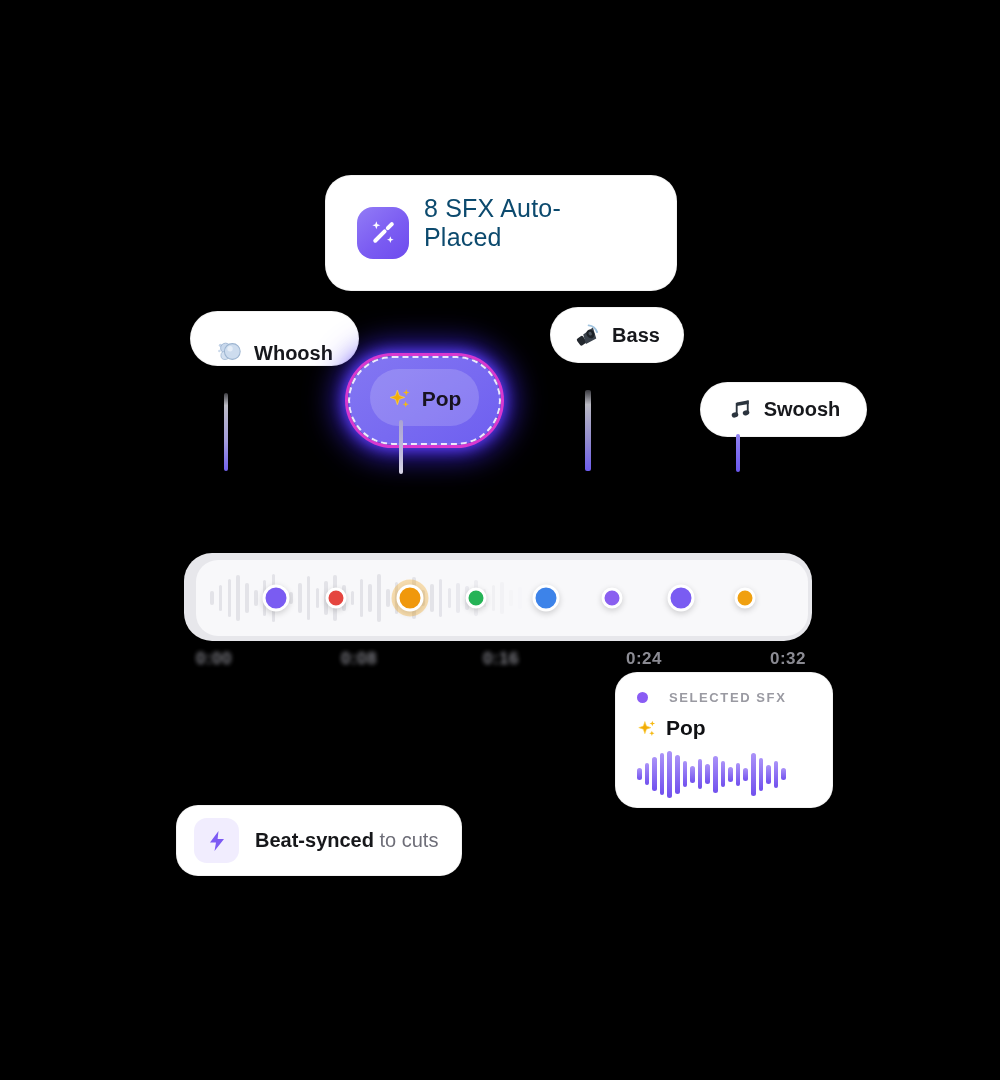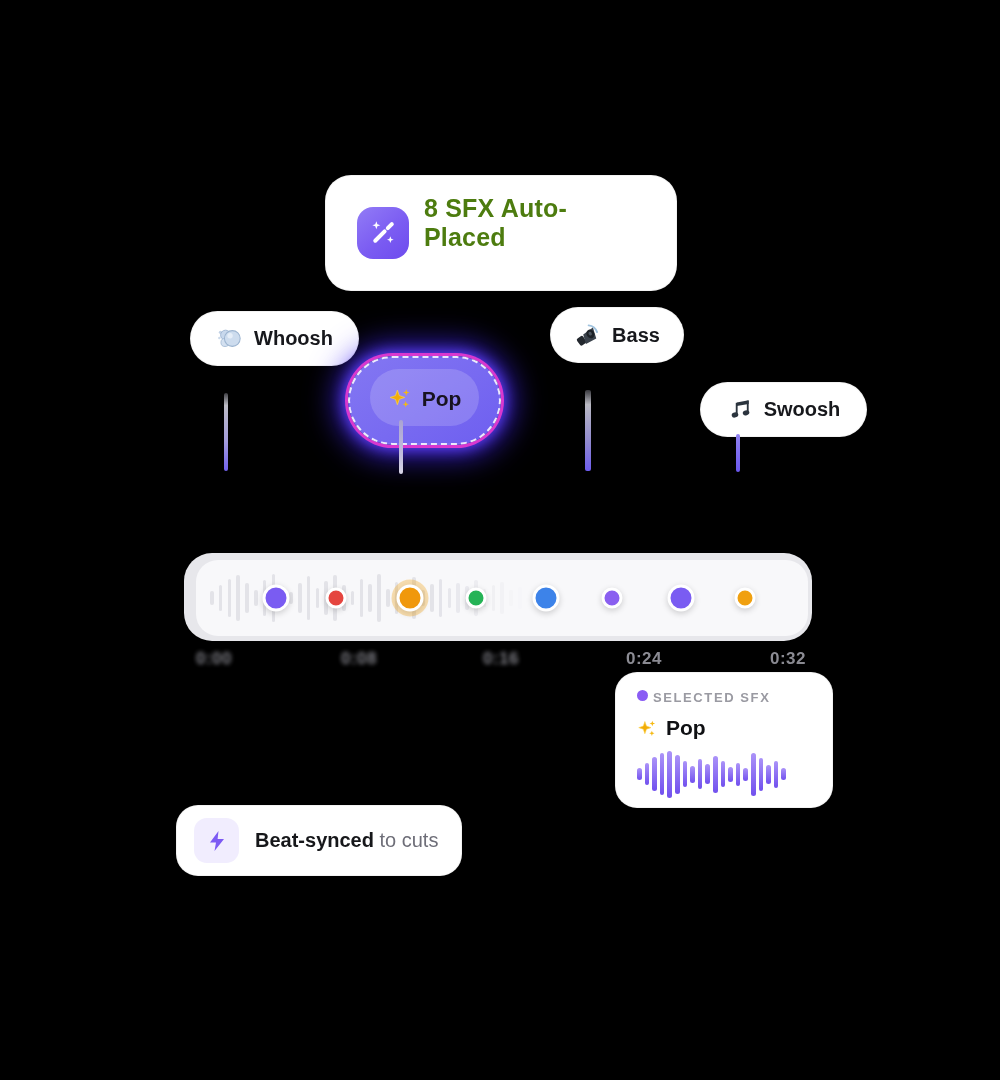--- a/index.html
+++ b/index.html
@@ -8,29 +8,29 @@
   .stage{position:relative;width:1000px;height:1080px;background:#000;}
 
   
   .header-card{position:absolute;left:325px;top:175px;width:350px;height:114px;
     background:#fff;border-radius:26px;border:1px solid rgba(0,0,0,.05);
     box-shadow:0 14px 30px rgba(0,0,0,.45);display:flex;align-items:flex-start;}
   .wand-tile{width:52px;height:52px;margin:31px 0 0 31px;border-radius:16px;flex:none;
     background:linear-gradient(140deg,#927cf6 0%,#7b5cf2 55%,#6d4bee 100%);
     display:flex;align-items:center;justify-content:center;}
   .header-text{margin:18px 0 0 15px;width:210px;}
-  .header-title{font-size:25px;line-height:1.17;font-weight:700;color:#4d7c0f;letter-spacing:.2px;}
+  .header-title{font-size:25px;line-height:1.17;font-weight:400;color:#0c4a6e;letter-spacing:.2px;}
   .header-sub{margin-top:4px;font-size:19px;color:#b9b9c1;font-weight:500;}
 
   
   .pill{position:absolute;background:#fff;border-radius:999px;display:flex;
     align-items:center;justify-content:center;gap:11px;
     border:1px solid rgba(0,0,0,.05);box-shadow:0 8px 18px rgba(0,0,0,.4);}
   .pill-label{font-size:20px;font-weight:700;color:#17181c;}
-  .pill--whoosh{left:190px;top:311px;width:167px;height:53px;}
+  .pill--whoosh{left:190px;top:311px;width:167px;height:53px;align-items:flex-end;}
   .pill--bass{left:550px;top:307px;width:132px;height:54px;}
   .pill--swoosh{left:700px;top:382px;width:165px;height:53px;align-items:center;}
 
   
   .pop-wrap{position:absolute;left:339px;top:349px;width:171px;height:103px;}
   .pop-body{position:absolute;inset:7px 9px;border-radius:52px;
     background:linear-gradient(145deg,#8377f2 0%,#786af1 55%,#6e5ff0 100%);
     border:2px dashed rgba(255,255,255,.85);
     box-shadow:0 0 0 3px #d838cf,0 0 14px 4px rgba(100,70,255,.95),0 0 30px 12px rgba(70,42,248,.75);}
   .pop-inner{position:absolute;left:20px;right:20px;top:11px;bottom:17px;
@@ -64,21 +64,21 @@
   .timestamps{position:absolute;left:0;top:649px;width:1000px;height:24px;}
   .tstamp{position:absolute;transform:translateX(-50%);font-size:17px;font-weight:700;
     color:#8e8e96;letter-spacing:.5px;}
   .tstamp--blur{filter:blur(2px);opacity:.9;}
   .ts-0{left:214px;} .ts-1{left:359px;} .ts-2{left:501px;} .ts-3{left:644px;} .ts-4{left:788px;}
 
   
   .sfx-card{position:absolute;left:615px;top:672px;width:218px;height:136px;background:#fff;
     border-radius:22px;border:1px solid rgba(0,0,0,.05);box-shadow:0 16px 34px rgba(0,0,0,.5);
     padding:17px 21px;box-sizing:border-box;}
-  .sfx-badge{display:flex;gap:5px;}
+  .sfx-badge{display:flex;align-items:center;gap:21px;}
   .sfx-dot{width:11px;height:11px;border-radius:50%;background:#8a5cf4;flex:none;}
   .sfx-badge-label{font-size:13px;font-weight:700;letter-spacing:1.6px;color:#9a9aa2;}
   .sfx-title{margin-top:11px;display:flex;align-items:center;gap:8px;
     font-size:21px;font-weight:800;color:#0f1013;}
   .sfx-wave{margin-top:11px;height:46px;display:flex;align-items:center;gap:3px;}
   .pbar{width:4.6px;border-radius:3px;background:linear-gradient(180deg,#ab93f8,#7150ee);flex:none;}
 
   
   .beat-card{position:absolute;left:176px;top:805px;width:286px;height:71px;background:#fff;
     border-radius:22px;border:1px solid rgba(0,0,0,.05);box-shadow:0 12px 26px rgba(0,0,0,.45);

